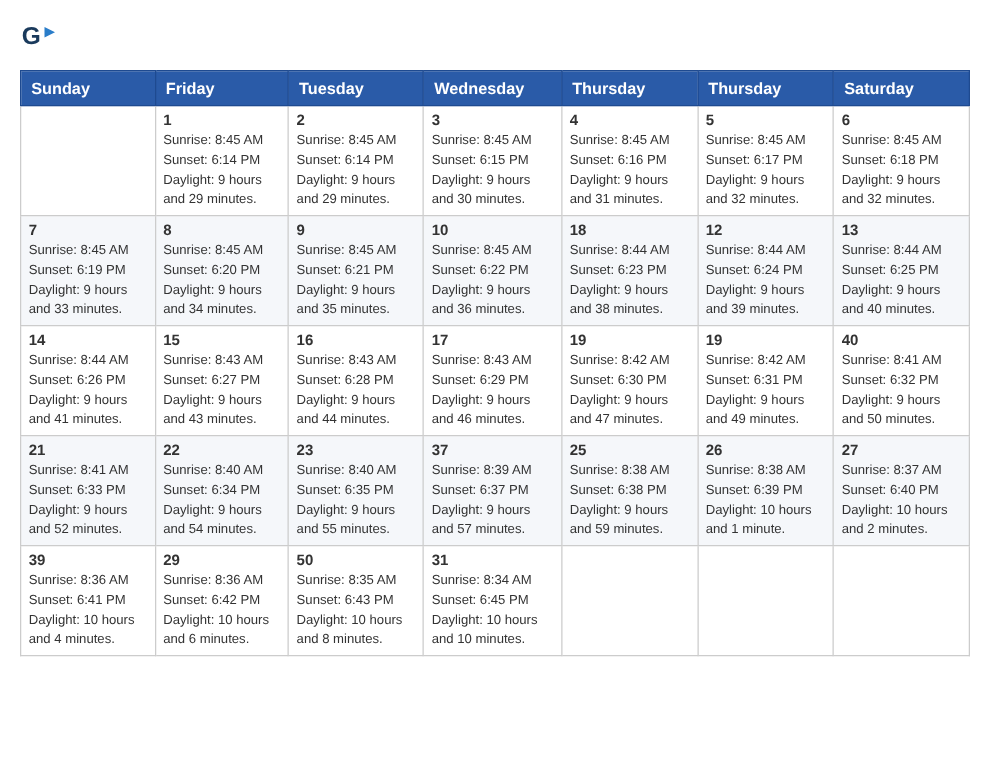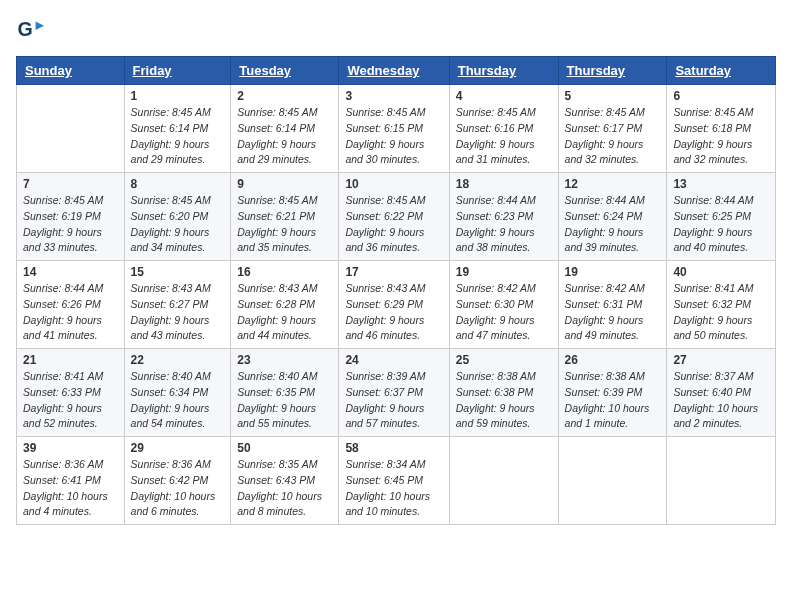--- a/index.html
+++ b/index.html
@@ -44,21 +44,20 @@
       border: 1px solid #ccc;
     }
     .calendar th {
       background-color: #2a5ba8;
       color: #fff;
       font-size: 13px;
       font-weight: bold;
       text-align: left;
       padding: 6px 8px;
       border: 1px solid #1e4a90;
-      text-decoration: underline;
     }
     .calendar td {
       vertical-align: top;
       border: 1px solid #ccc;
       padding: 4px 6px;
       font-size: 10.5px;
       color: #333;
       width: 113px;
       min-height: 80px;
       background: #fff;
@@ -68,21 +67,20 @@
     }
     .day-number {
       font-weight: bold;
       font-size: 12px;
       margin-bottom: 2px;
       display: block;
     }
     .day-info {
       line-height: 1.5;
       font-size: 10.5px;
-      font-style: italic;
     }
     .empty-cell {
       background: #f9f9f9;
     }
   </style>
 </head>
 <body>
 
 <div class="header">
   <div class="logo">
@@ -208,21 +206,21 @@
         </td>
         <td>
           <span class="day-number">22</span>
           <div class="day-info">Sunrise: 8:40 AM<br>Sunset: 6:34 PM<br>Daylight: 9 hours<br>and 54 minutes.</div>
         </td>
         <td>
           <span class="day-number">23</span>
           <div class="day-info">Sunrise: 8:40 AM<br>Sunset: 6:35 PM<br>Daylight: 9 hours<br>and 55 minutes.</div>
         </td>
         <td>
-          <span class="day-number">24</span>
+          <span class="day-number">37</span>
           <div class="day-info">Sunrise: 8:39 AM<br>Sunset: 6:37 PM<br>Daylight: 9 hours<br>and 57 minutes.</div>
         </td>
         <td>
           <span class="day-number">25</span>
           <div class="day-info">Sunrise: 8:38 AM<br>Sunset: 6:38 PM<br>Daylight: 9 hours<br>and 59 minutes.</div>
         </td>
         <td>
           <span class="day-number">26</span>
           <div class="day-info">Sunrise: 8:38 AM<br>Sunset: 6:39 PM<br>Daylight: 10 hours<br>and 1 minute.</div>
         </td>
@@ -238,21 +236,21 @@
         </td>
         <td>
           <span class="day-number">29</span>
           <div class="day-info">Sunrise: 8:36 AM<br>Sunset: 6:42 PM<br>Daylight: 10 hours<br>and 6 minutes.</div>
         </td>
         <td>
           <span class="day-number">50</span>
           <div class="day-info">Sunrise: 8:35 AM<br>Sunset: 6:43 PM<br>Daylight: 10 hours<br>and 8 minutes.</div>
         </td>
         <td>
-          <span class="day-number">58</span>
+          <span class="day-number">31</span>
           <div class="day-info">Sunrise: 8:34 AM<br>Sunset: 6:45 PM<br>Daylight: 10 hours<br>and 10 minutes.</div>
         </td>
         <td class="empty-cell"></td>
         <td class="empty-cell"></td>
         <td class="empty-cell"></td>
       </tr>
     </tbody>
 </table>
 
 </body></html>

